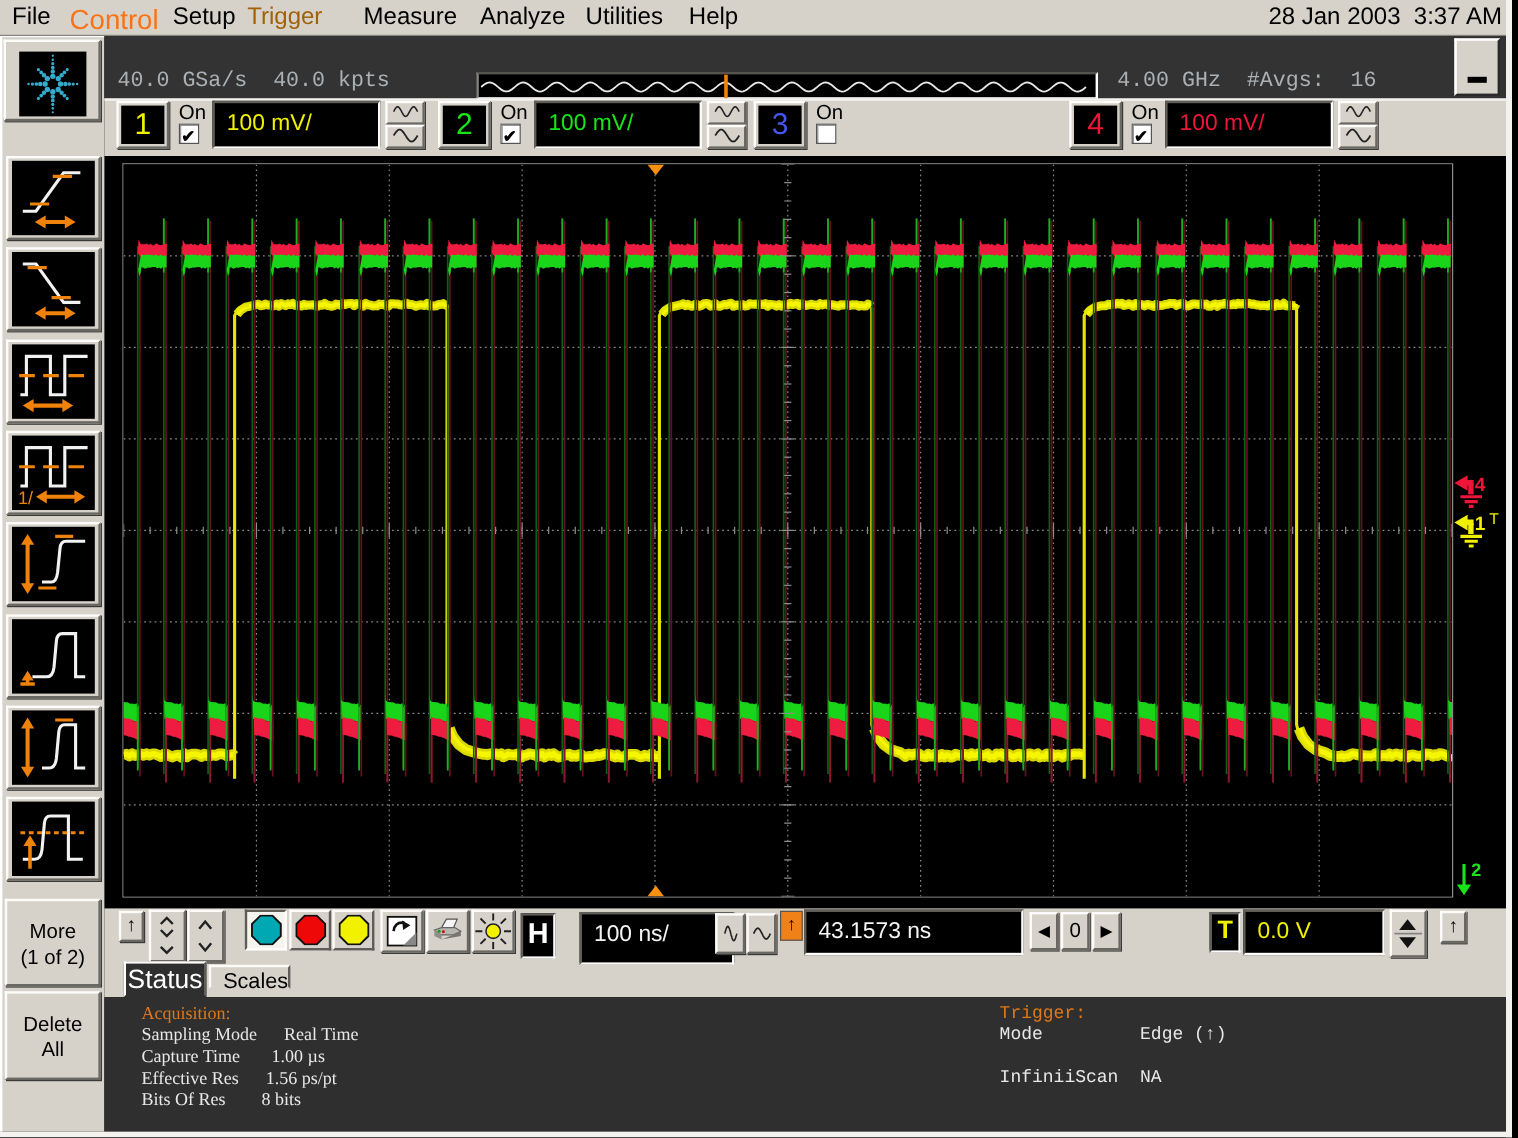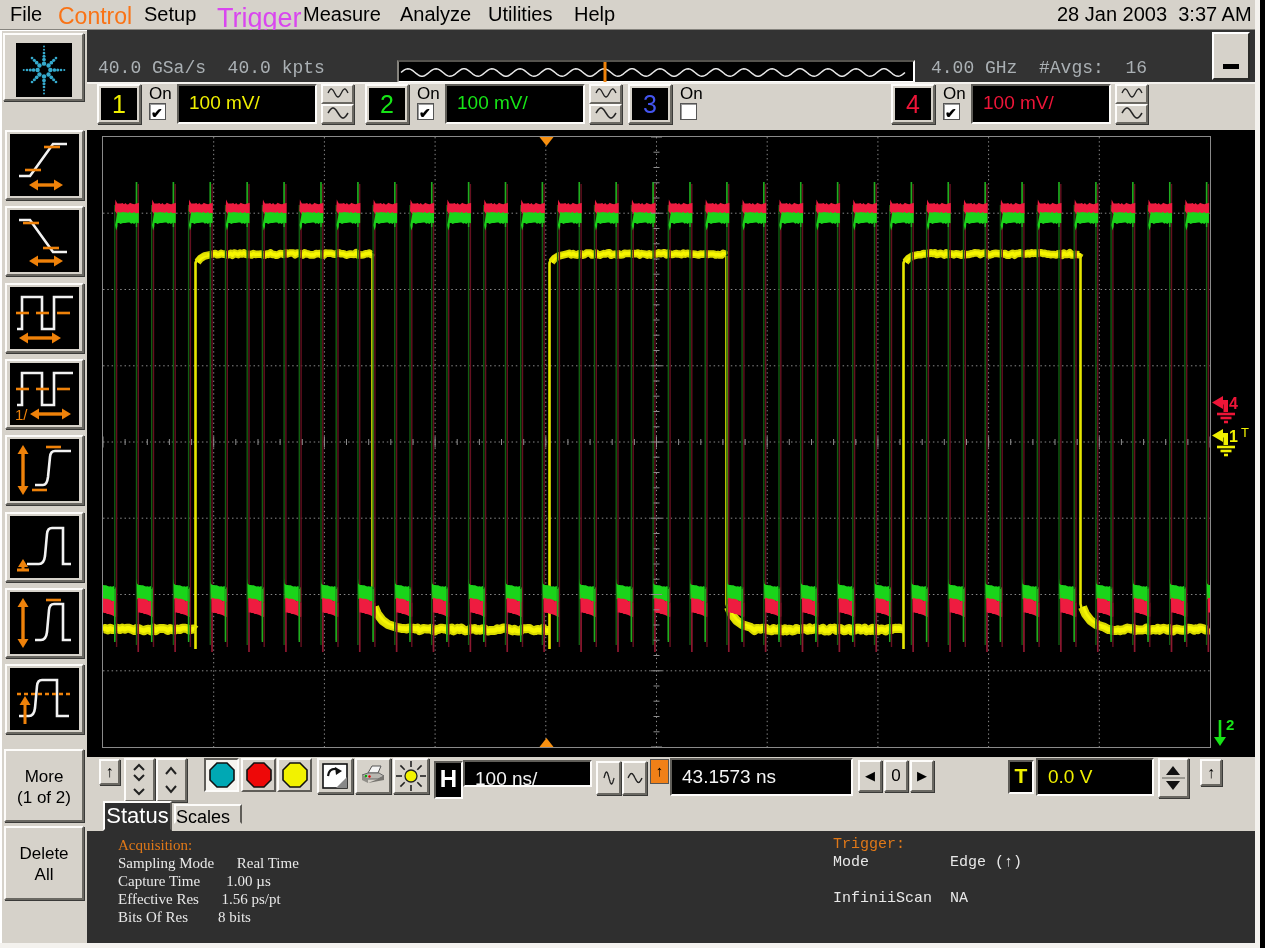--- a/index.html
+++ b/index.html
@@ -1,17 +1,17 @@
 <!DOCTYPE html>
 <html><head><meta charset="utf-8"><style>*{margin:0;padding:0;box-sizing:border-box}body{width:1265px;height:948px;background:#000;position:relative;overflow:hidden;font-family:"Liberation Sans",sans-serif}.ab{position:absolute}.btn3{background:#d6d2ca;border:2px solid;border-color:#fdfcfa #6a6862 #6a6862 #fdfcfa;box-shadow:1px 1px 0 #3a3a38}.mono{font-family:"Liberation Mono",monospace}.fld{background:#000;border:2px solid;border-color:#5f5d58 #fdfcfa #fdfcfa #5f5d58;font-size:19px;line-height:34px;padding-left:10px;white-space:nowrap}</style></head><body>
 <div class="ab" style="left:0;top:0;width:1257px;height:30px;background:#d6d2ca;border-bottom:1px solid #86847e"></div>
 <div class="ab" style="left:10px;top:3px;font-size:20px;color:#000">File</div>
 <div class="ab" style="left:58px;top:3px;font-size:23px;color:#f97316">Control</div>
 <div class="ab" style="left:144px;top:3px;font-size:20px;color:#000">Setup</div>
-<div class="ab" style="left:217px;top:3px;font-size:27px;color:#d946ef">Trigger</div>
+<div class="ab" style="left:206px;top:3px;font-size:20px;color:#a16207">Trigger</div>
 <div class="ab" style="left:303px;top:3px;font-size:20px;color:#000">Measure</div>
 <div class="ab" style="left:400px;top:3px;font-size:20px;color:#000">Analyze</div>
 <div class="ab" style="left:488px;top:3px;font-size:20px;color:#000">Utilities</div>
 <div class="ab" style="left:574px;top:3px;font-size:20px;color:#000">Help</div>
 <div class="ab" style="left:1057px;top:3px;font-size:20px;color:#000">28 Jan 2003&nbsp; 3:37 AM</div>
 <div class="ab" style="left:0;top:30px;width:87px;height:913px;background:#d6d2ca;border-left:2px solid #fff;border-top:1px solid #fff"></div>
 <div class="ab btn3" style="left:3px;top:33px;width:81px;height:68px;padding:8px 10px 2px 11px">
     <div style="background:#000;width:100%;height:100%;display:flex;align-items:center;justify-content:center">
       <svg width="58" height="57" viewBox="-29 -28 58 57">
         <g fill="#35aacd">
@@ -476,21 +476,21 @@
         <line x1="24" y1="15" x2="30" y2="15"></line>
         <line x1="4.4" y1="4.4" x2="8.7" y2="8.7"></line>
         <line x1="21.3" y1="21.3" x2="25.6" y2="25.6"></line>
         <line x1="4.4" y1="25.6" x2="8.7" y2="21.3"></line>
         <line x1="21.3" y1="8.7" x2="25.6" y2="4.4"></line>
       </g>
       <circle cx="15" cy="15" r="6" fill="#f2f200" stroke="#222" stroke-width="1.3"></circle>
     </svg>
   </div>
 <div class="ab" style="left:434px;top:761px;width:29px;height:38px;background:#000;border:2px solid;border-color:#5f5d58 #fdfcfa #fdfcfa #5f5d58;color:#fff;font-size:24px;font-weight:bold;text-align:center;line-height:32px">H</div>
-<div class="ab fld" style="left:463px;top:760px;width:129px;height:27px;color:#f4f4f4">100 ns/</div>
+<div class="ab fld" style="left:483px;top:760px;width:129px;height:44px;color:#f4f4f4">100 ns/</div>
 <div class="ab btn3" style="left:596px;top:761px;width:25px;height:34px;display:flex;align-items:center;justify-content:center">
     <svg width="16" height="18">
       <path d="M3.0,9.0L3.2,8.1L3.5,7.1L3.8,6.3L4.0,5.5L4.2,4.8L4.5,4.1L4.8,3.7L5.0,3.3L5.2,3.1L5.5,3.0L5.8,3.1L6.0,3.3L6.2,3.7L6.5,4.1L6.8,4.8L7.0,5.5L7.2,6.3L7.5,7.1L7.8,8.1L8.0,9.0L8.2,9.9L8.5,10.9L8.8,11.7L9.0,12.5L9.2,13.2L9.5,13.9L9.8,14.3L10.0,14.7L10.2,14.9L10.5,15.0L10.8,14.9L11.0,14.7L11.2,14.3L11.5,13.9L11.8,13.2L12.0,12.5L12.2,11.7L12.5,10.9L12.8,9.9L13.0,9.0" stroke="#222" stroke-width="1.3" fill="none"></path>
     </svg>
   </div>
 <div class="ab btn3" style="left:622px;top:761px;width:25px;height:34px;display:flex;align-items:center;justify-content:center">
     <svg width="20" height="14">
       <path d="M3.0,7.0L3.4,6.3L3.7,5.6L4.0,5.0L4.4,4.4L4.8,3.8L5.1,3.4L5.4,3.0L5.8,2.7L6.2,2.6L6.5,2.5L6.9,2.6L7.2,2.7L7.5,3.0L7.9,3.4L8.2,3.8L8.6,4.4L8.9,5.0L9.3,5.6L9.6,6.3L10.0,7.0L10.4,7.7L10.7,8.4L11.0,9.0L11.4,9.6L11.8,10.2L12.1,10.6L12.5,11.0L12.8,11.3L13.2,11.4L13.5,11.5L13.8,11.4L14.2,11.3L14.5,11.0L14.9,10.6L15.2,10.2L15.6,9.6L16.0,9.0L16.3,8.4L16.6,7.7L17.0,7.0" stroke="#222" stroke-width="1.4" fill="none"></path>
     </svg>
   </div>
@@ -501,21 +501,21 @@
 <div class="ab btn3" style="left:910px;top:760px;width:24px;height:32px;text-align:center;font-size:13px;line-height:27px;color:#000">▶</div>
 <div class="ab" style="left:1008px;top:760px;width:26px;height:34px;background:#000;border:2px solid;border-color:#5f5d58 #fdfcfa #fdfcfa #5f5d58;color:#f0f000;font-size:21px;font-weight:bold;text-align:center;line-height:28px">T</div>
 <div class="ab fld" style="left:1036px;top:758px;width:118px;height:38px;color:#f0f000">0.0 V</div>
 <div class="ab btn3" style="left:1158px;top:758px;width:31px;height:40px"><svg width="27" height="36">
       <path d="M13,6 l-7,9 h14 Z" fill="#111"></path>
       <path d="M13,30 l-7,-9 h14 Z" fill="#111"></path>
       <line x1="2" y1="18" x2="25" y2="18" stroke="#86847e" stroke-width="1.5"></line>
     </svg></div>
 <div class="ab btn3" style="left:1200px;top:759px;width:22px;height:27px;text-align:center;font-size:16px;line-height:23px;color:#000">↑</div>
 <div class="ab" style="left:103px;top:801px;width:69px;height:30px;background:#2f2f2f;border:2px solid;border-color:#fdfcfa #5f5d58 transparent #fdfcfa;color:#fff;font-size:22px;text-align:center;line-height:26px">Status</div>
-<div class="ab" style="left:174px;top:804px;width:68px;height:20px;background:#d6d2ca;border:2px solid;border-color:#fdfcfa #5f5d58 transparent #fdfcfa;color:#000;font-size:18px;text-align:left;line-height:23px">Scales</div>
+<div class="ab" style="left:174px;top:804px;width:68px;height:20px;background:#d6d2ca;border:2px solid;border-color:#fdfcfa #5f5d58 transparent #fdfcfa;color:#000;font-size:18px;text-align:right;line-height:23px">Scales</div>
 <div class="ab" style="left:87px;top:831px;width:1168px;height:112px;background:#2f2f2f"></div>
 <div class="ab" style="left:118px;top:836px;font-family:Liberation Serif, serif;font-size:15px;line-height:18px;white-space:pre;color:#e8e8e8"><span style="color:#e07818">Acquisition:</span>
 Sampling Mode      Real Time
 Capture Time       1.00 µs
 Effective Res      1.56 ps/pt
 Bits Of Res        8 bits</div>
 <div class="ab" style="left:833px;top:836px;font-family:'Liberation Mono',monospace;font-size:15px;line-height:18px;white-space:pre;color:#e8e8e8"><span style="color:#e07818">Trigger:</span>
 Mode         Edge (↑)
 
 InfiniiScan  NA</div>

